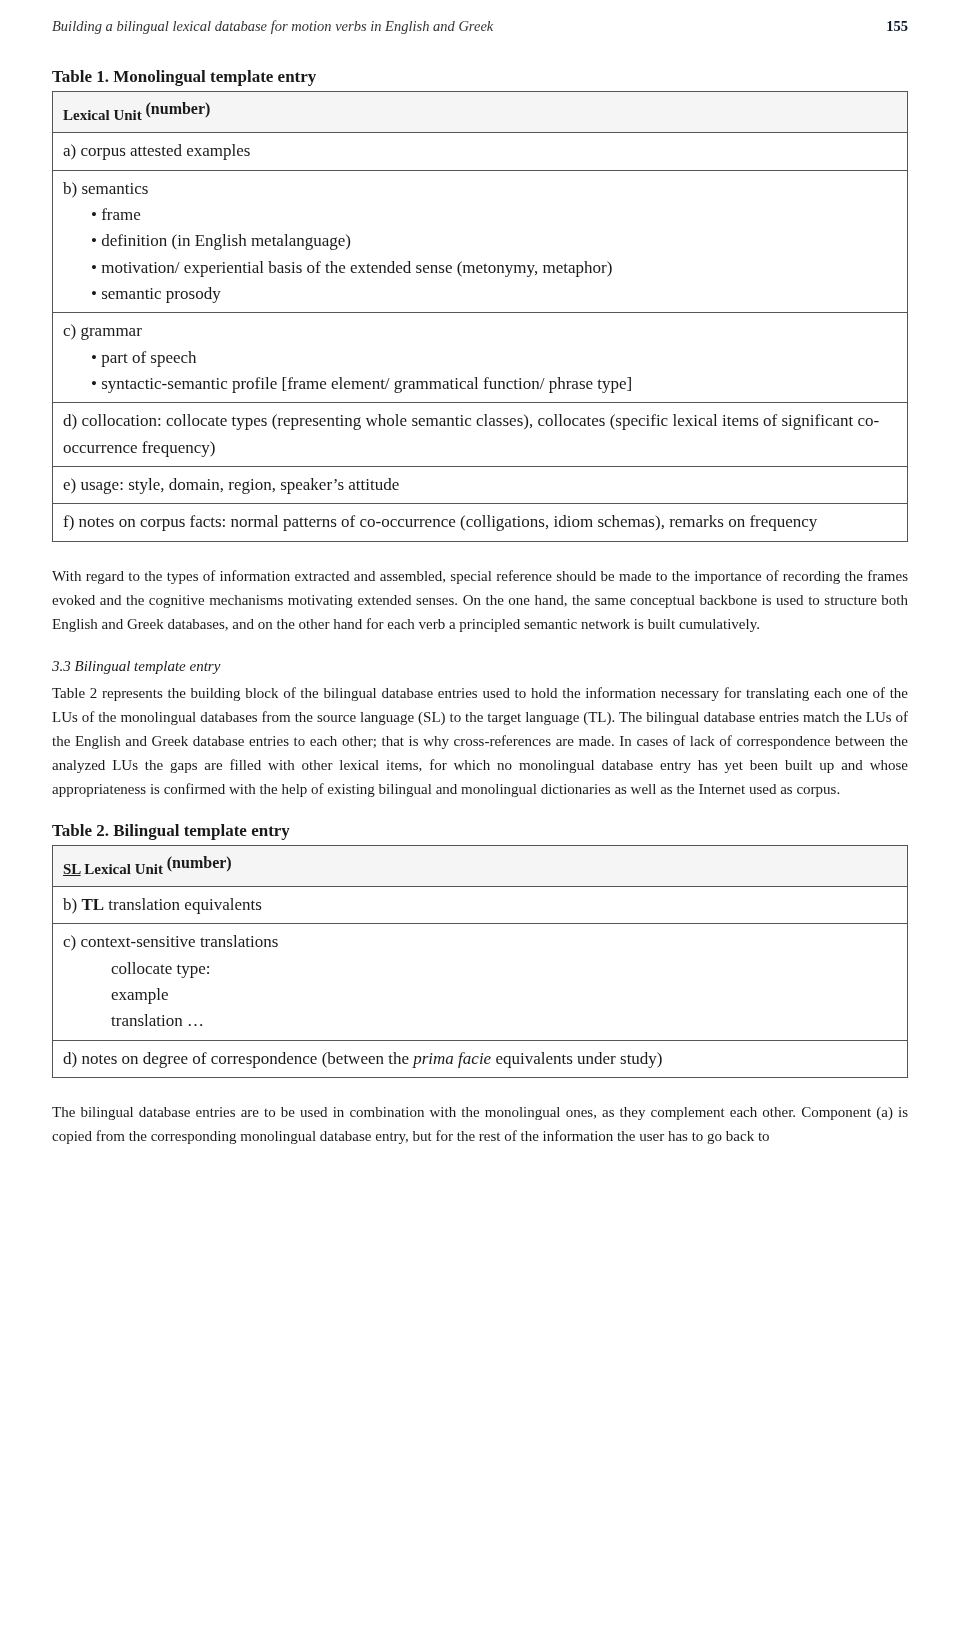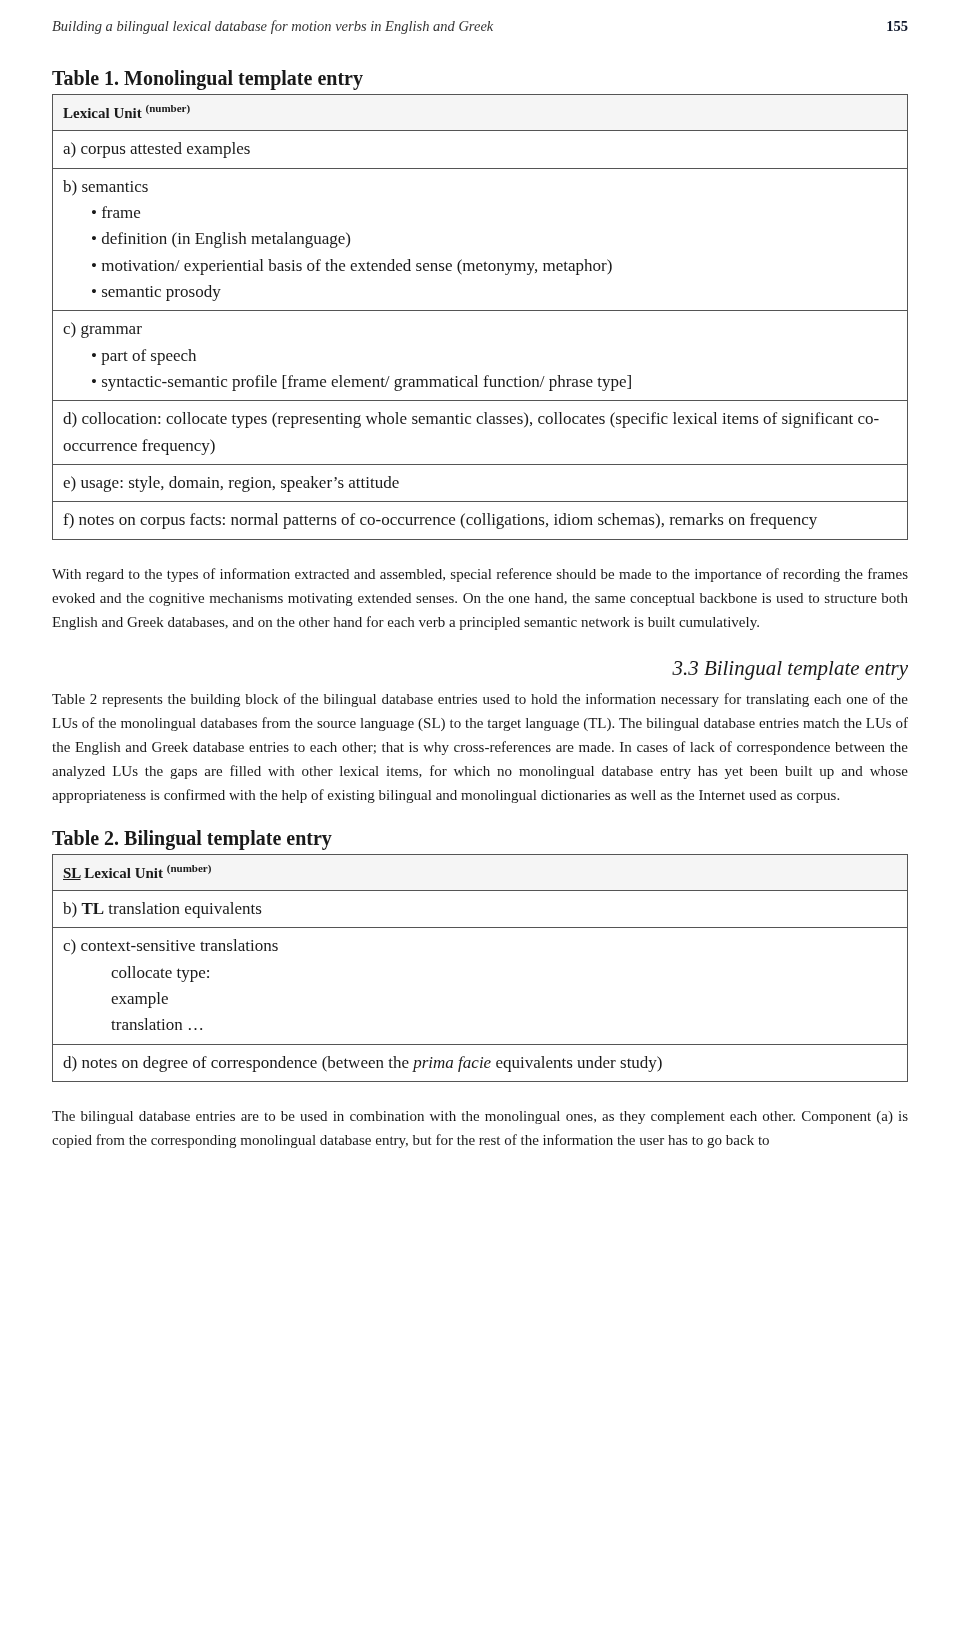--- a/index.html
+++ b/index.html
@@ -57,51 +57,50 @@
       line-height: 1.55;
     }
 
     table.entry-table td.header-row {
       font-weight: bold;
       background: #f5f5f5;
       font-size: 15px;
     }
 
     .small-text {
-      font-size: 11px;
+      font-size: 16px;
       vertical-align: super;
     }
 
     .indent1 {
       padding-left: 28px;
     }
 
     .indent2 {
       padding-left: 48px;
     }
 
     .paragraph {
       text-align: justify;
       font-size: 15px;
       line-height: 1.6;
       margin-bottom: 14px;
     }
 
     .section-heading {
       font-style: italic;
-      font-size: 21px;
+      font-size: 15px;
       font-weight: normal;
       margin-bottom: 6px;
       margin-top: 22px;
-      text-align: right;
     }
 
     .table-label {
       font-weight: bold;
-      font-size: 20px;
+      font-size: 17px;
       margin-bottom: 4px;
       margin-top: 20px;
     }
 
     .sl-bold {
       font-weight: bold;
       text-decoration: underline;
     }
 
     .tl-bold {

